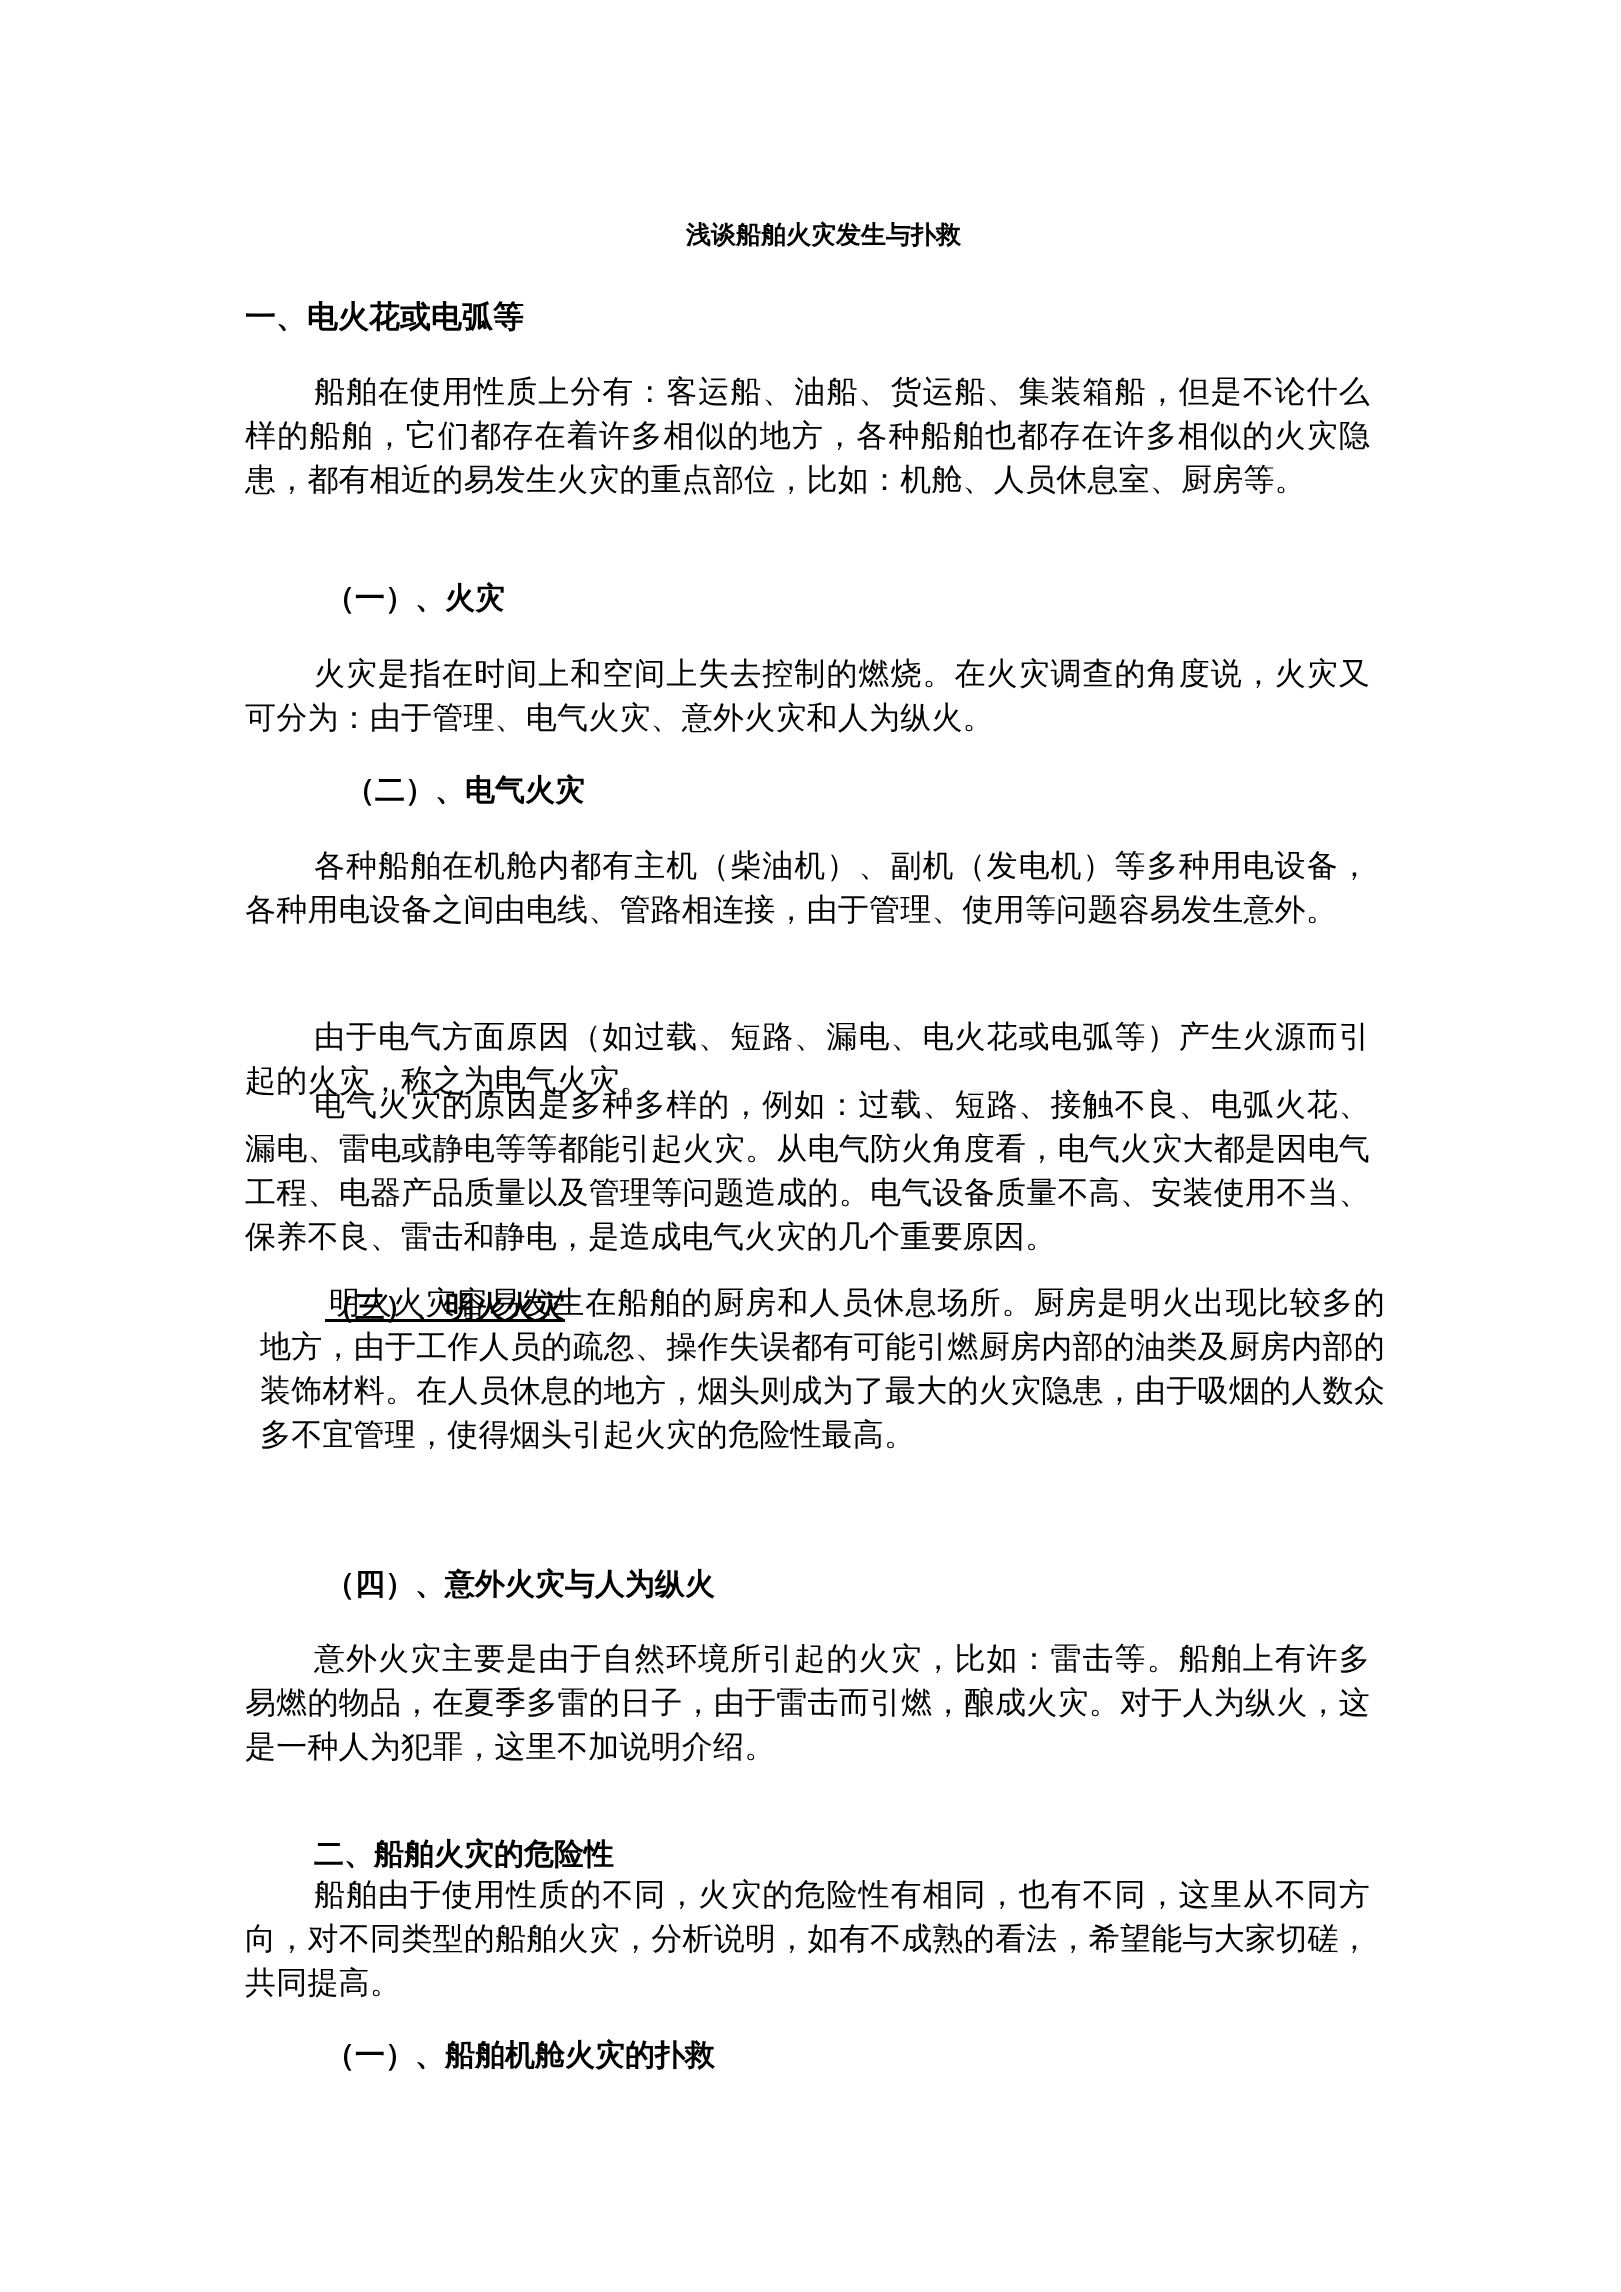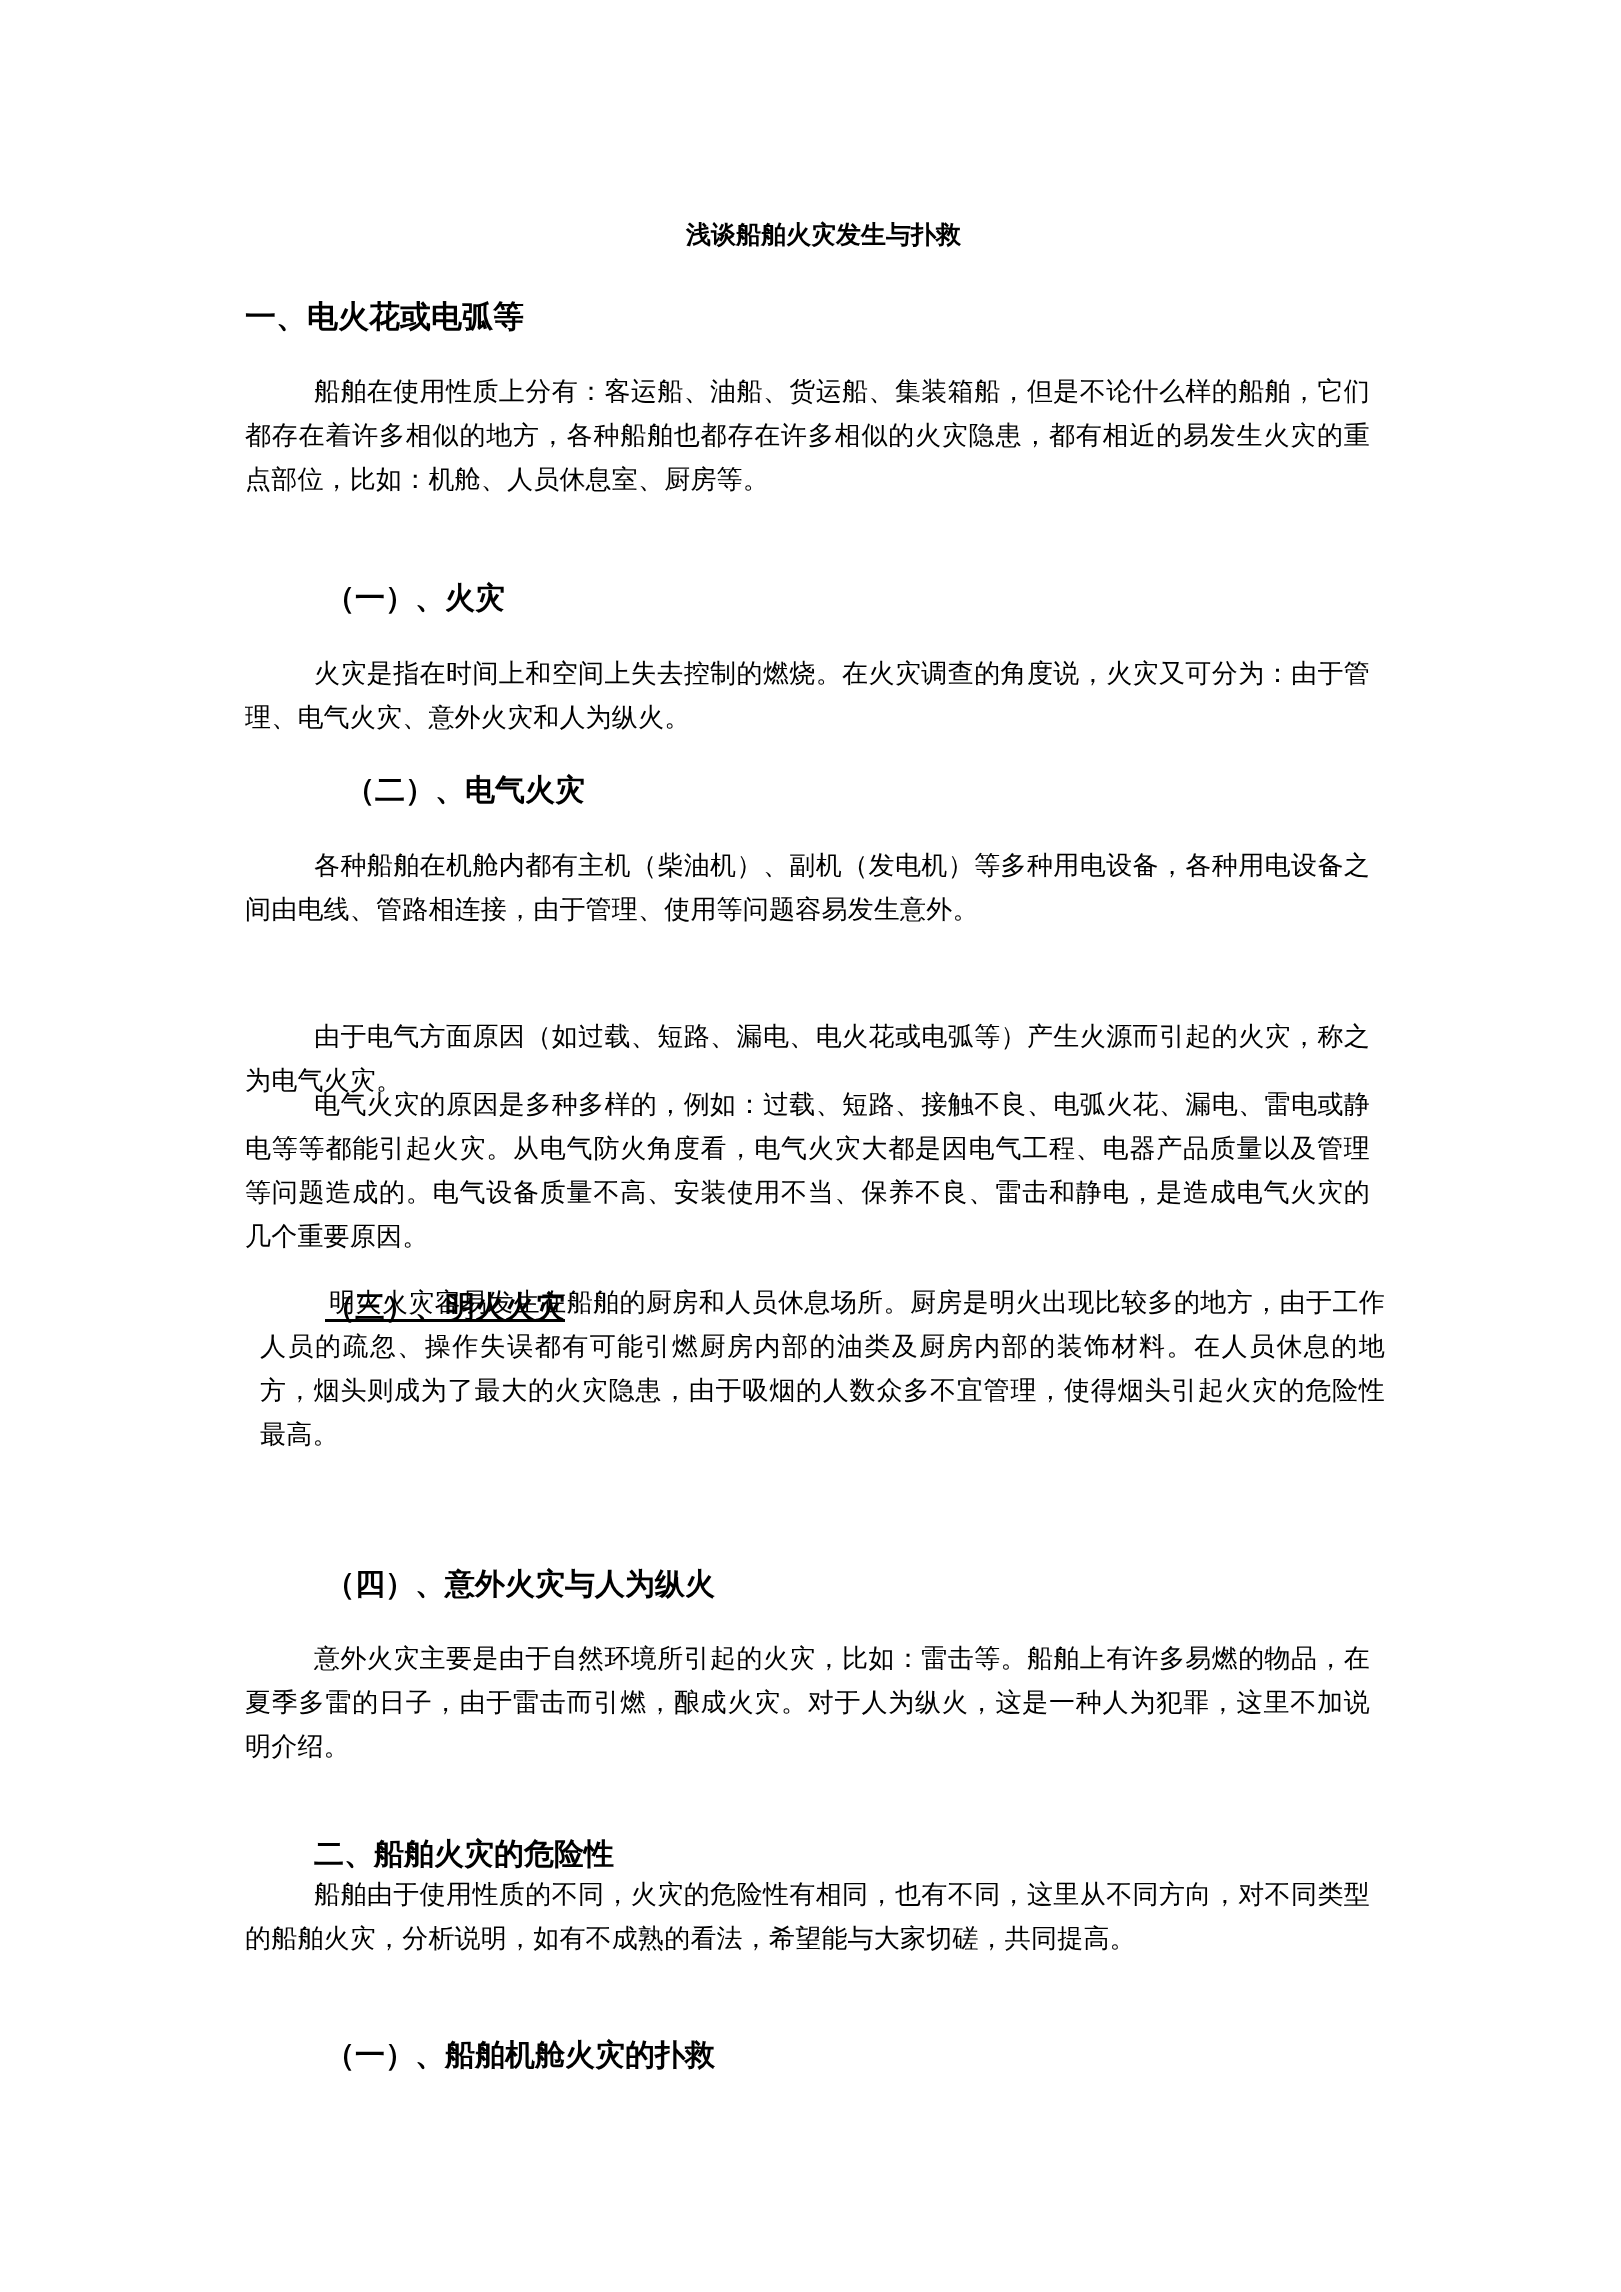--- a/index.html
+++ b/index.html
@@ -4,21 +4,21 @@
   <style>
     html, body { margin: 0; padding: 0; background: #ffffff; }
     body { width: 1621px; height: 2293px; position: relative; overflow: hidden;
            font-family: "DejaVu Sans", "Liberation Sans", sans-serif; color: #000; }
     .page { position: absolute; left: 245px; top: 0; width: 1125px; }
     .title { position: absolute; left: 16px; width: 1125px; top: 218px; text-align: center;
              font-size: 25px; font-weight: bold; letter-spacing: 0px; }
     .h1 { position: absolute; left: 0; font-size: 31px; font-weight: bold; line-height: 39px; }
     .h1.indent { left: 69px; }
     .h2 { position: absolute; left: 80px; font-size: 30px; font-weight: bold; line-height: 39px; }
-    .para { position: absolute; left: 0; width: 1125px; font-size: 26px; line-height: 44px;
+    .para { position: absolute; left: 0; width: 1125px; font-size: 31px; line-height: 44px;
             text-indent: 69px; text-align: justify; letter-spacing: 0.2px; }
   </style>
 </head>
 <body>
 
 <div class="page">
   <div class="title">浅谈船舶火灾发生与扑救</div>
 
   <div class="h1" style="top:297px;">一、电火花或电弧等</div>
   <div class="para" style="top:369px;">船舶在使用性质上分有：客运船、油船、货运船、集装箱船，但是不论什么样的船舶，它们都存在着许多相似的地方，各种船舶也都存在许多相似的火灾隐患，都有相近的易发生火灾的重点部位，比如：机舱、人员休息室、厨房等。</div>

